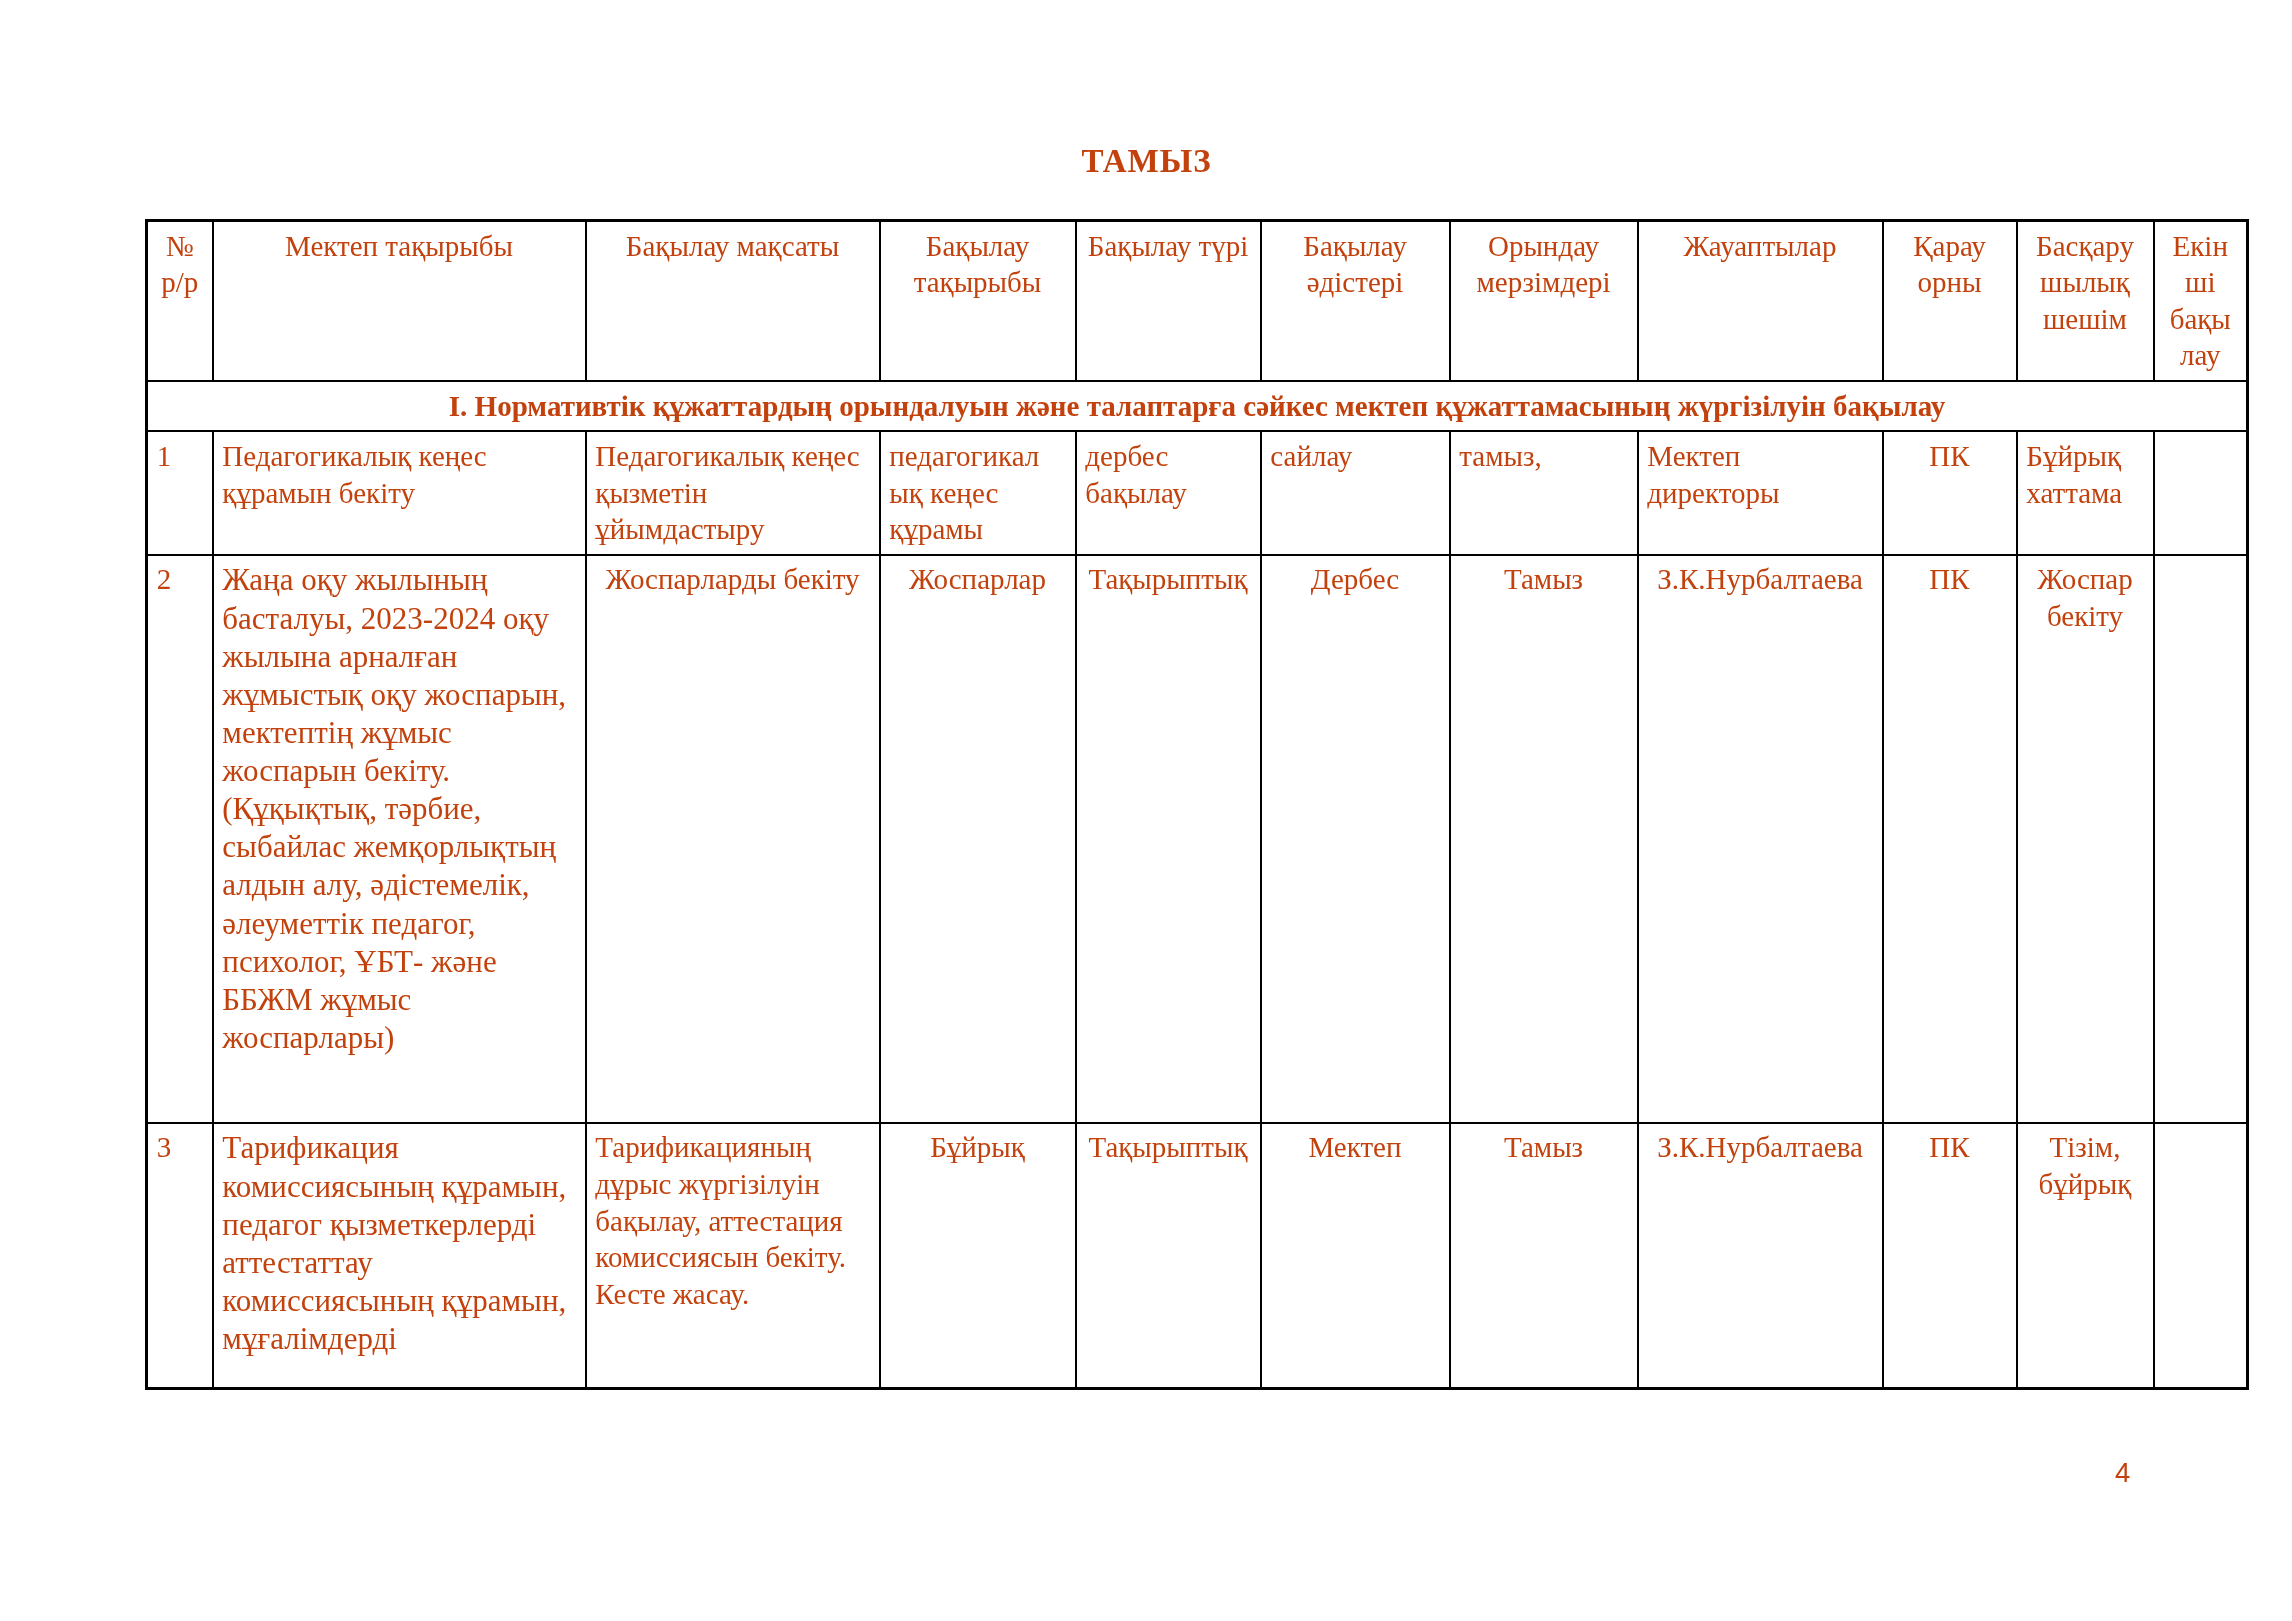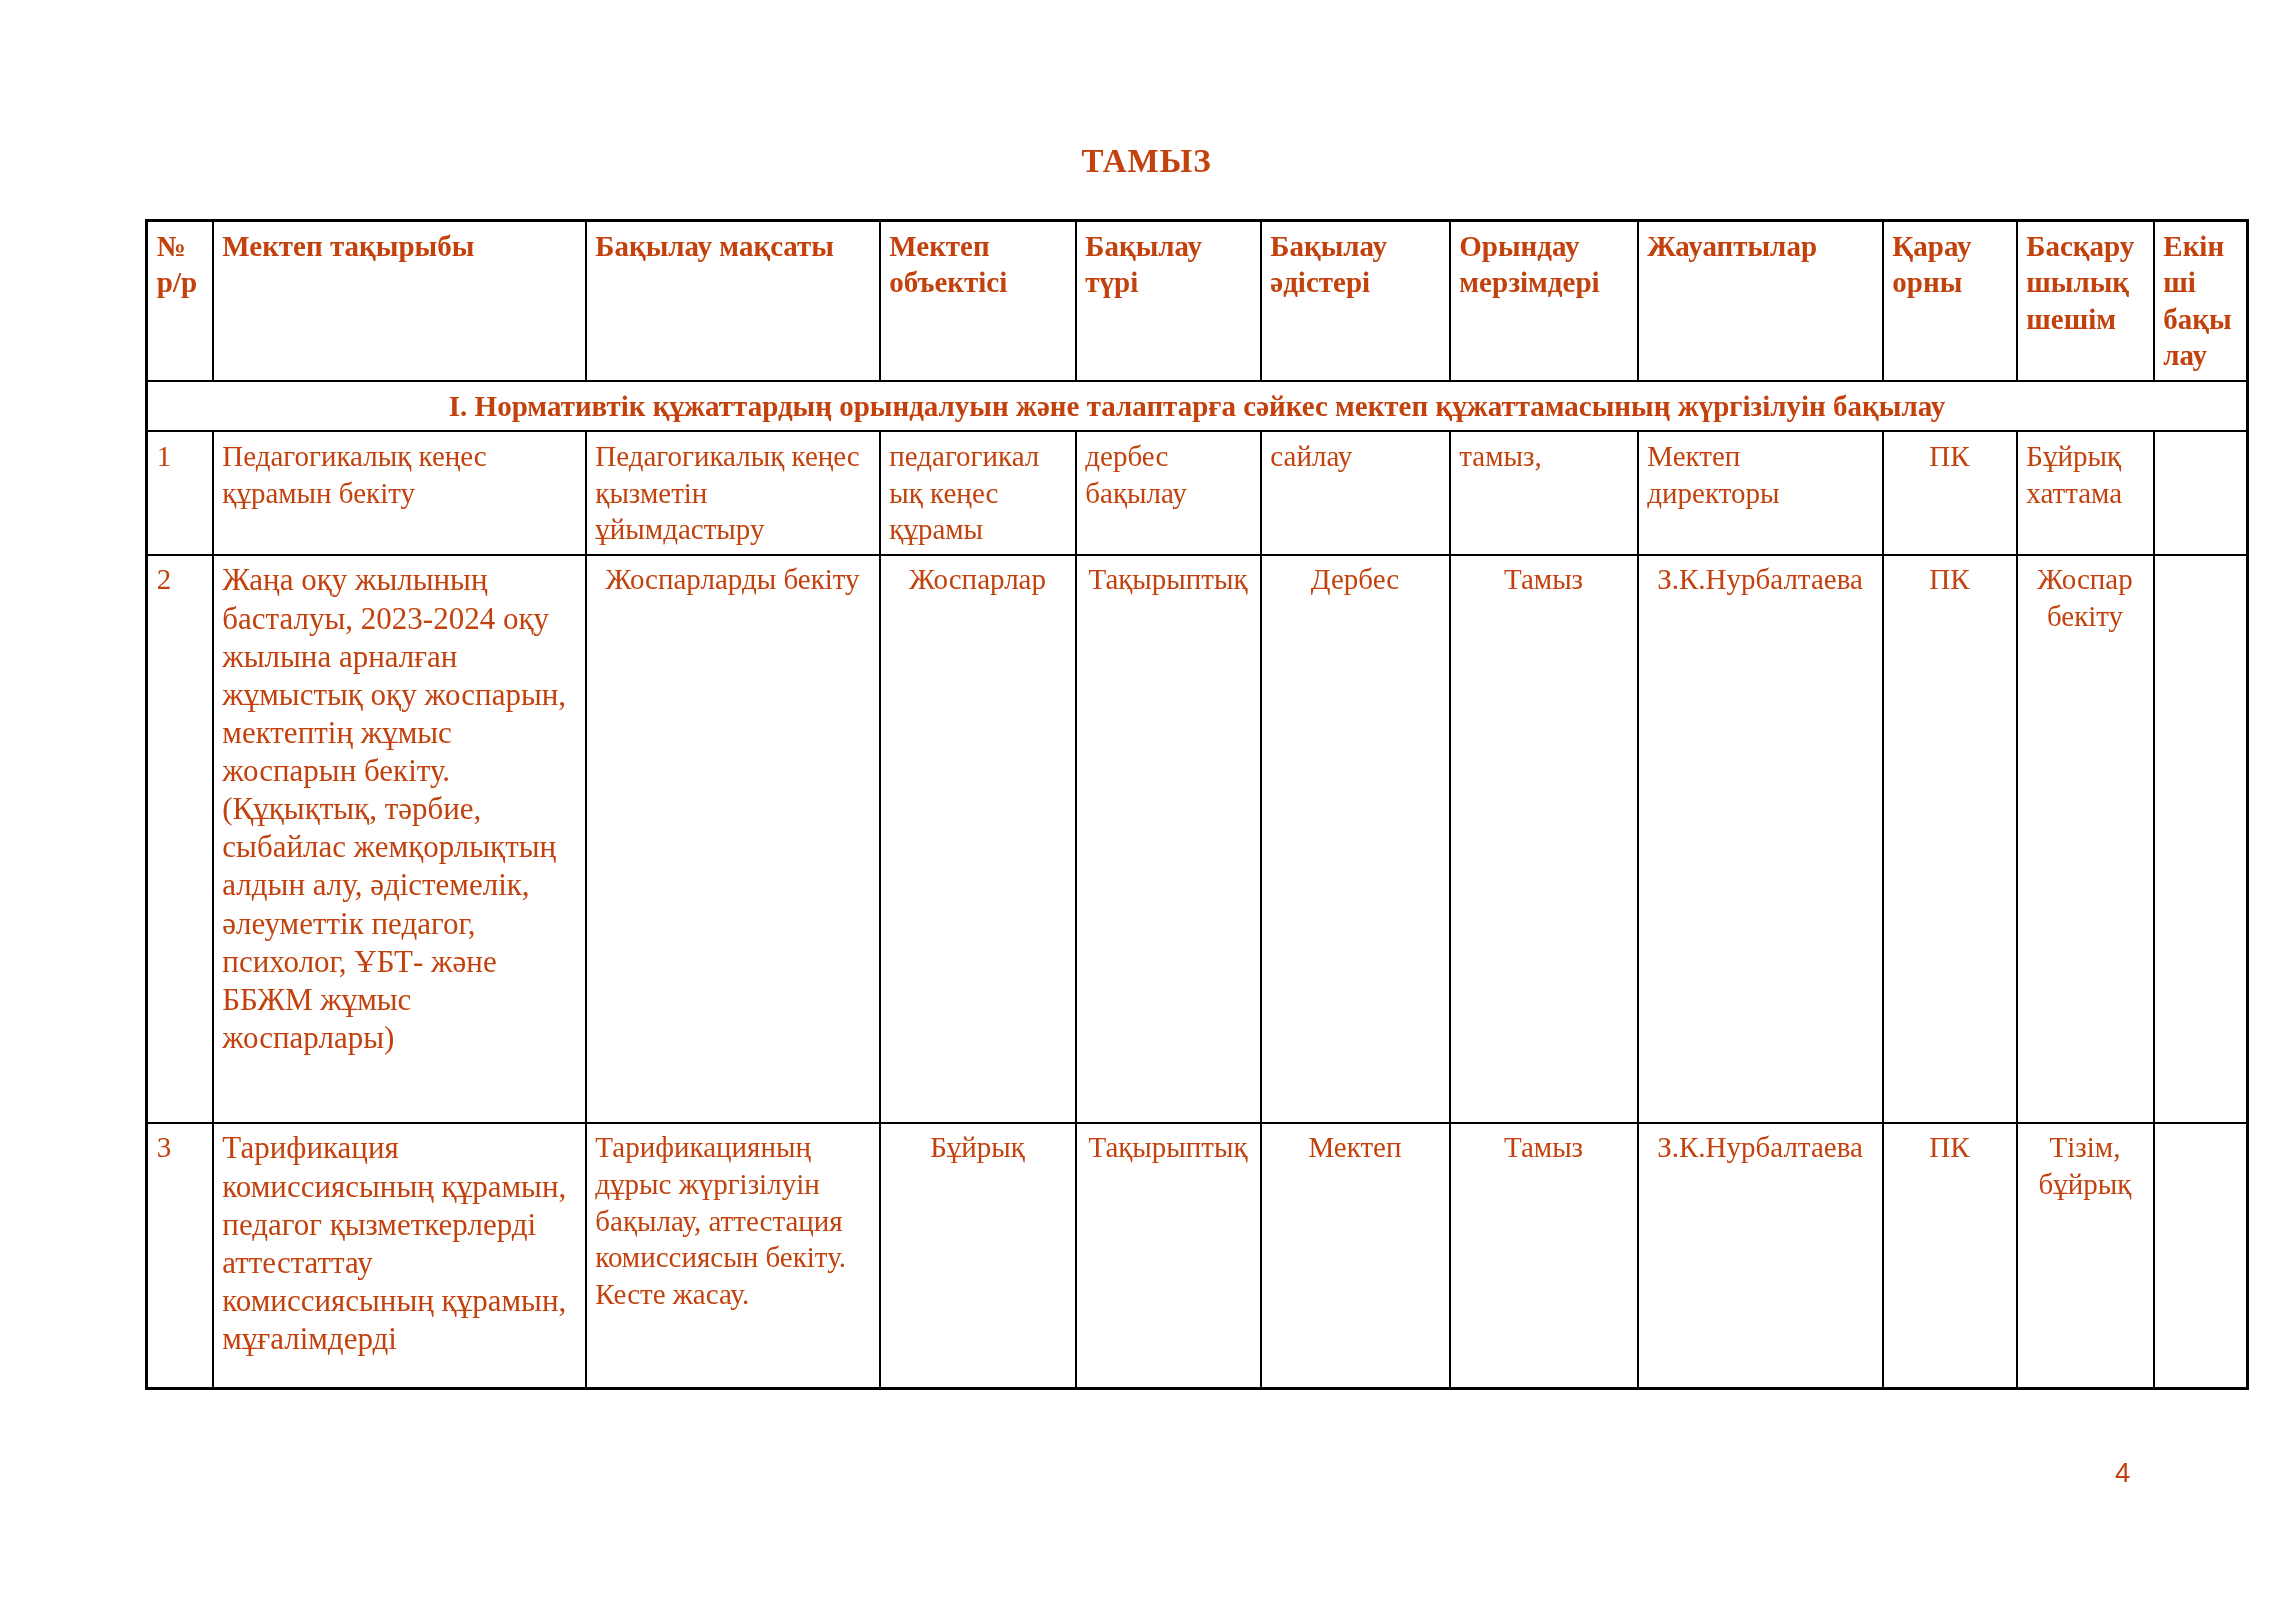--- a/index.html
+++ b/index.html
@@ -46,22 +46,22 @@
     white-space: pre-line;
     overflow-wrap: break-word;
     word-wrap: break-word;
   }
   tr.tr-header { height: 142px; }
   tr.tr-section { height: 49px; }
   tr.tr-1 { height: 118px; }
   tr.tr-2 { height: 568px; }
   tr.tr-3 { height: 266px; }
   td.th {
-    font-weight: bold;
-    text-align: left;
+    font-weight: normal;
+    text-align: center;
     font-size: 28px;
     line-height: 1.16;
     padding-top: 11.8px;
   }
   td.section-cell {
     font-weight: bold;
     text-align: center;
     font-size: 30px;
     line-height: 1.2;
     padding: 4.9px 3.9px;
@@ -98,21 +98,21 @@
       <col style="width:134px">
       <col style="width:137px">
       <col style="width:94px">
     </colgroup>
 
     <tbody>
         <tr class="tr-header">
       <td class="th">№ р/р</td>
       <td class="th">Мектеп тақырыбы</td>
       <td class="th">Бақылау мақсаты</td>
-      <td class="th">Мектеп объектісі</td>
+      <td class="th">Бақылау тақырыбы</td>
       <td class="th">Бақылау түрі</td>
       <td class="th">Бақылау әдістері</td>
       <td class="th">Орындау мерзімдері</td>
       <td class="th">Жауаптылар</td>
       <td class="th">Қарау орны</td>
       <td class="th">Басқару
 шылық
 шешім</td>
       <td class="th">Екін
 ші

